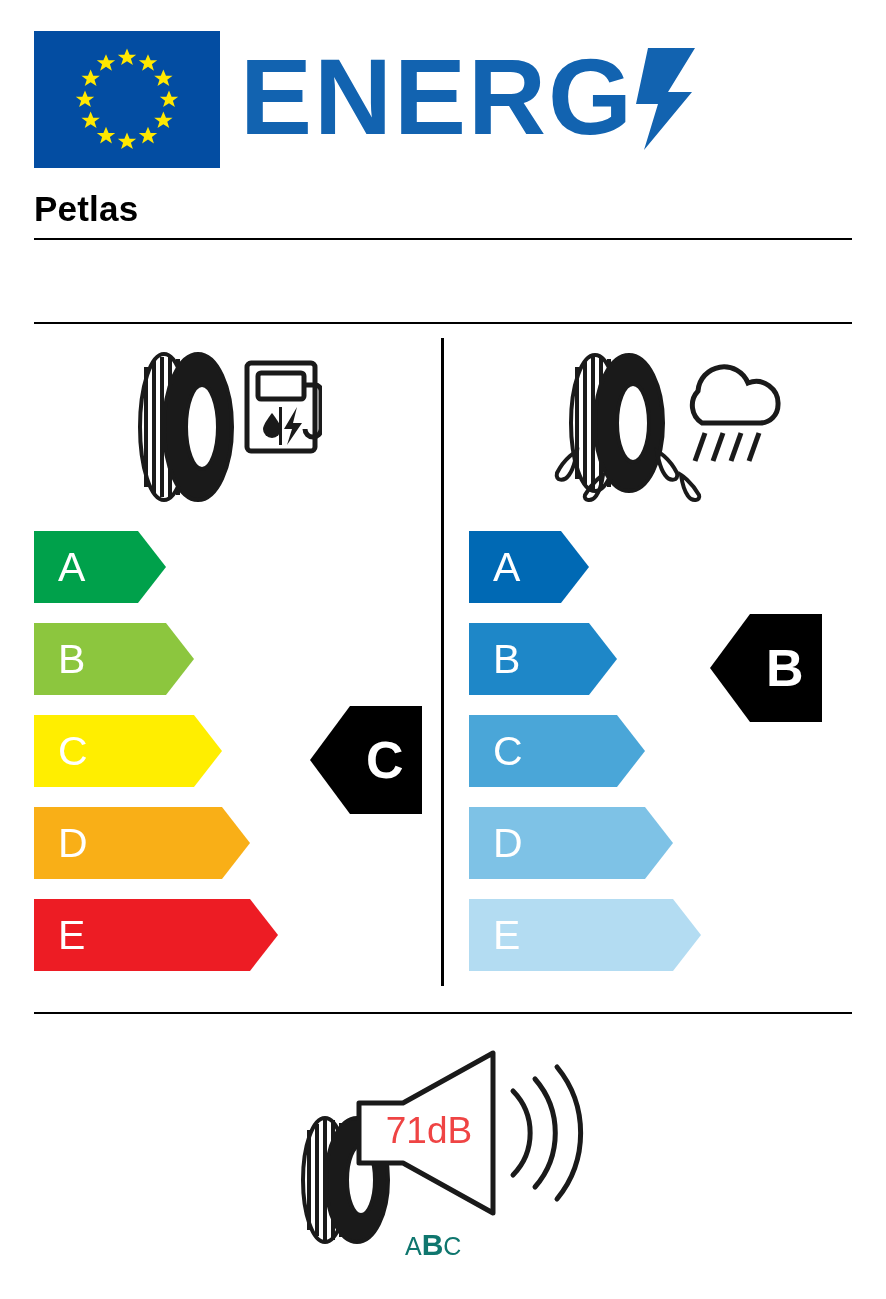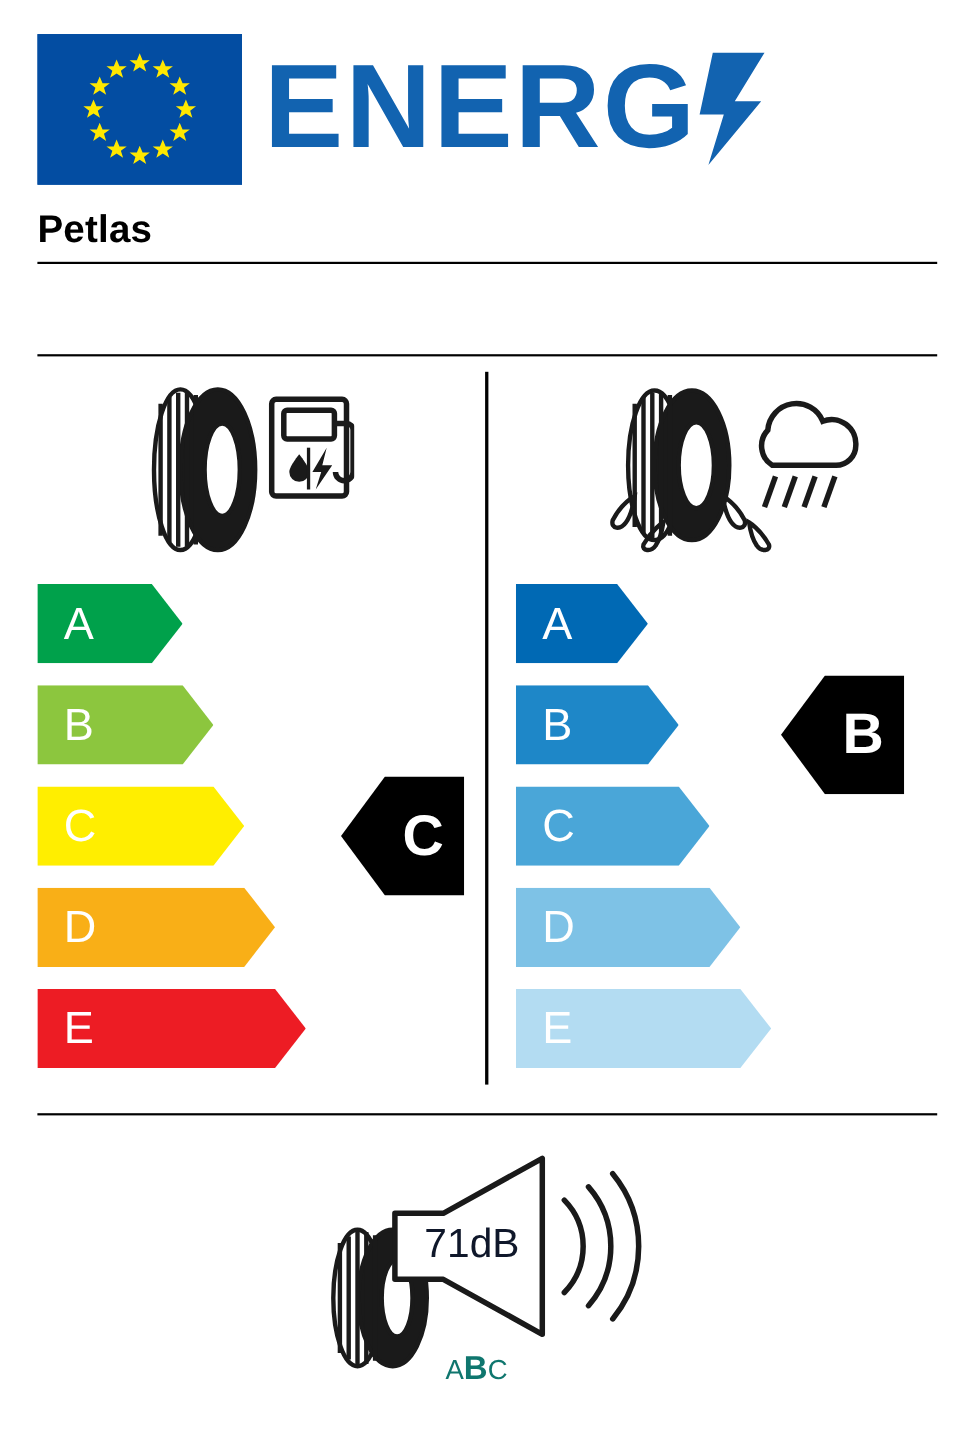--- a/index.html
+++ b/index.html
@@ -108,21 +108,21 @@
     width: 320px;
     height: 220px;
   }
   .noise-db {
     position: absolute;
     left: 369px;
     top: 1110px;
     width: 120px;
     text-align: center;
     font-size: 37px;
-    color: #0f172a;
+    color: #ef4444;
   }
   .noise-classes {
     position: absolute;
     left: 405px;
     top: 1228px;
     font-size: 25px;
     color: #0f766e;
     letter-spacing: 0px;
   }
   .noise-classes .active {

